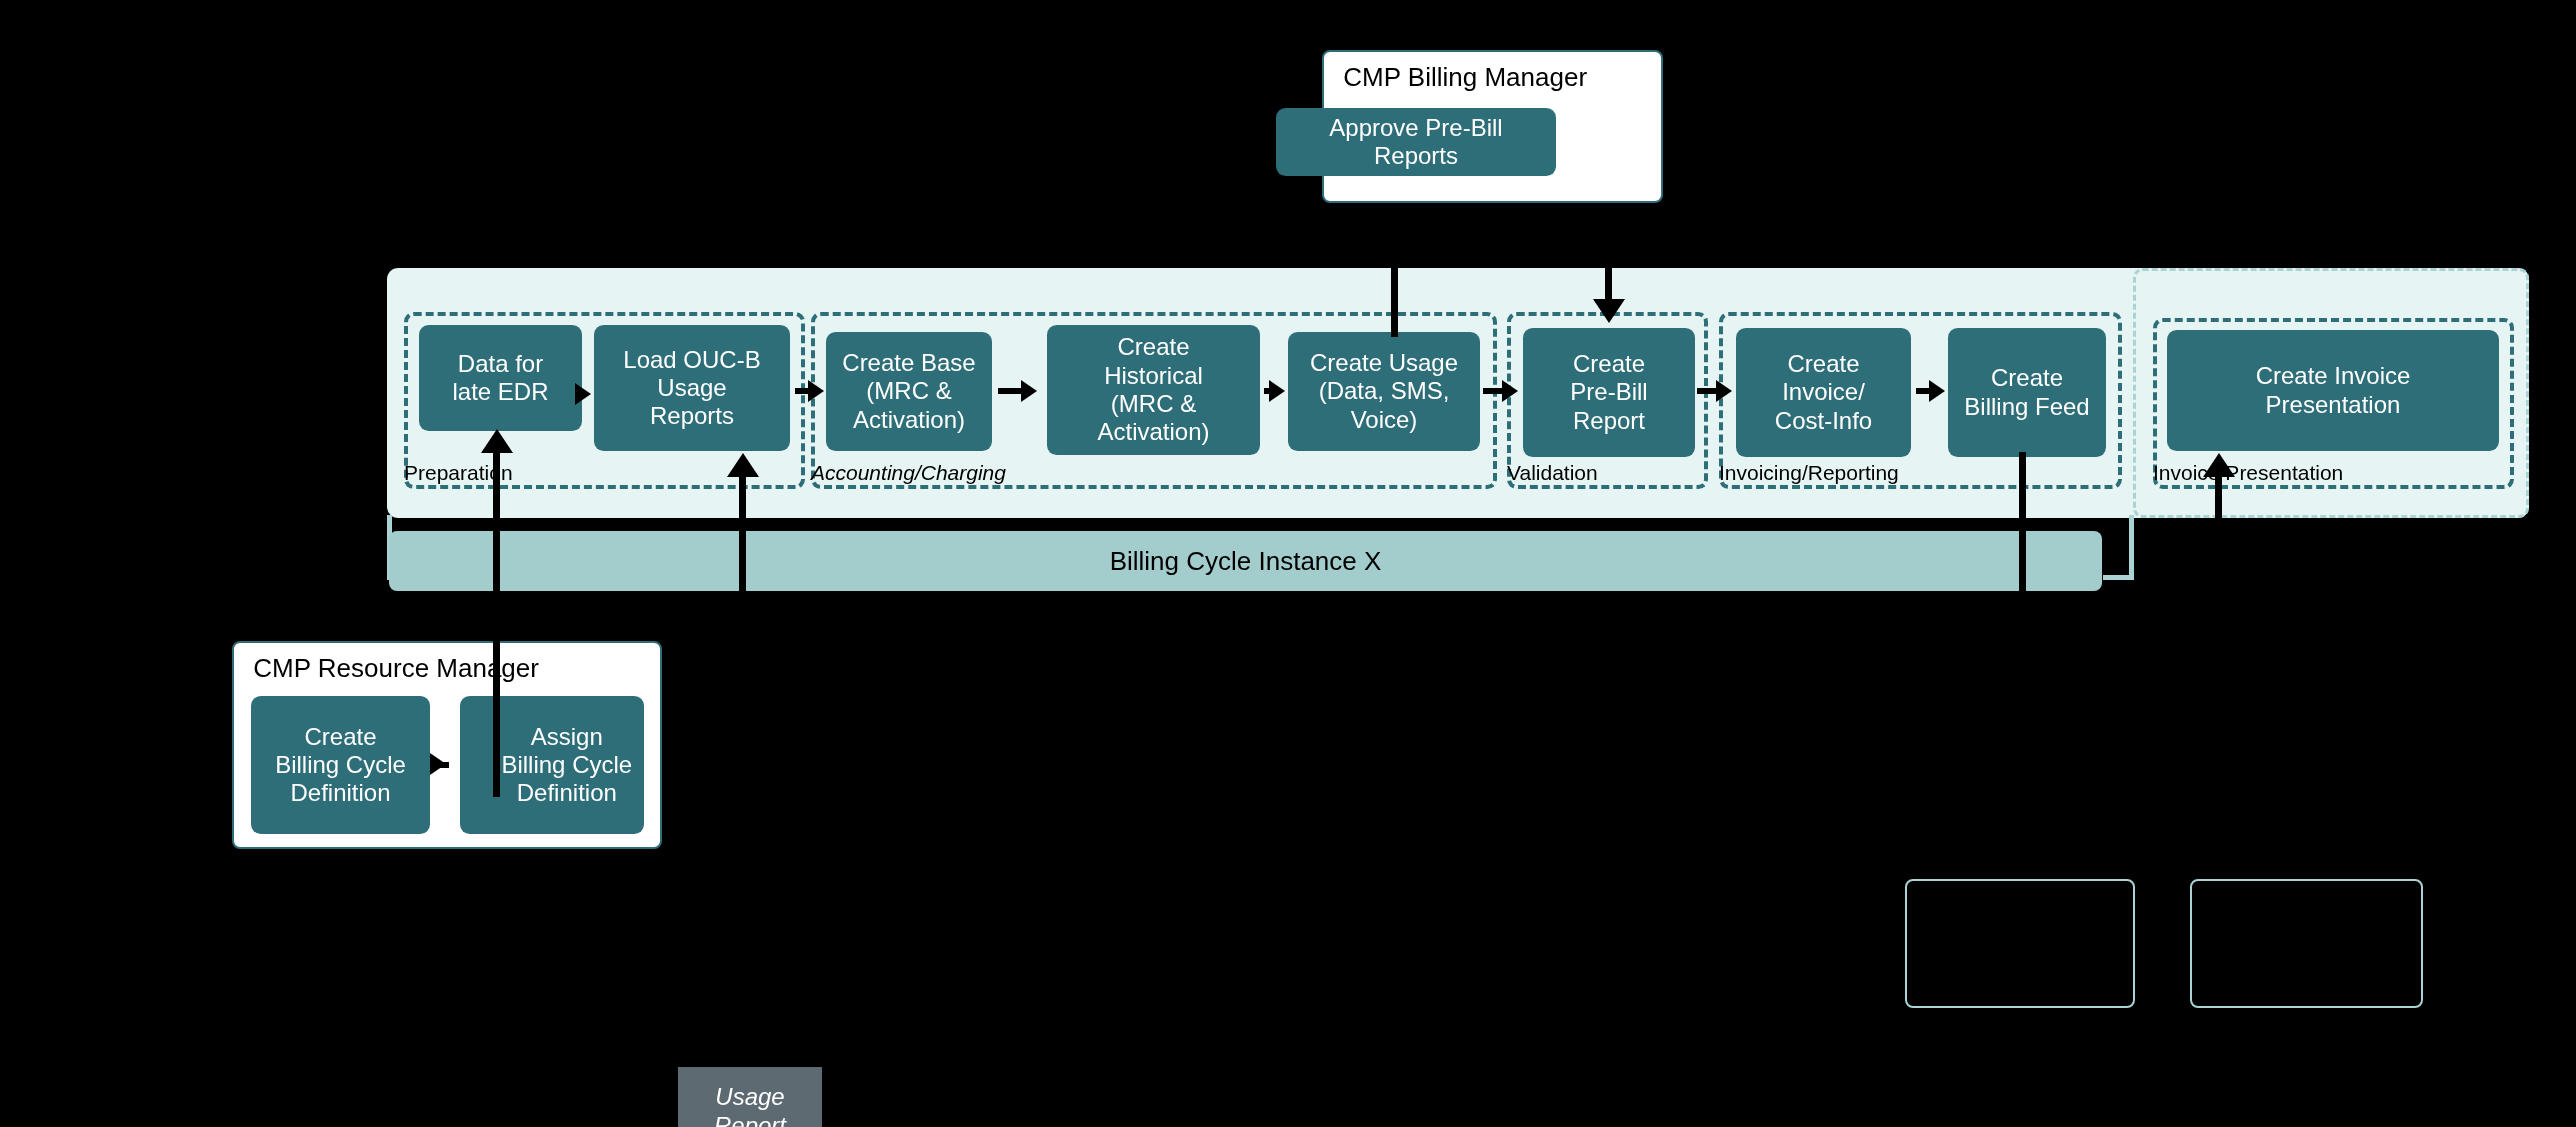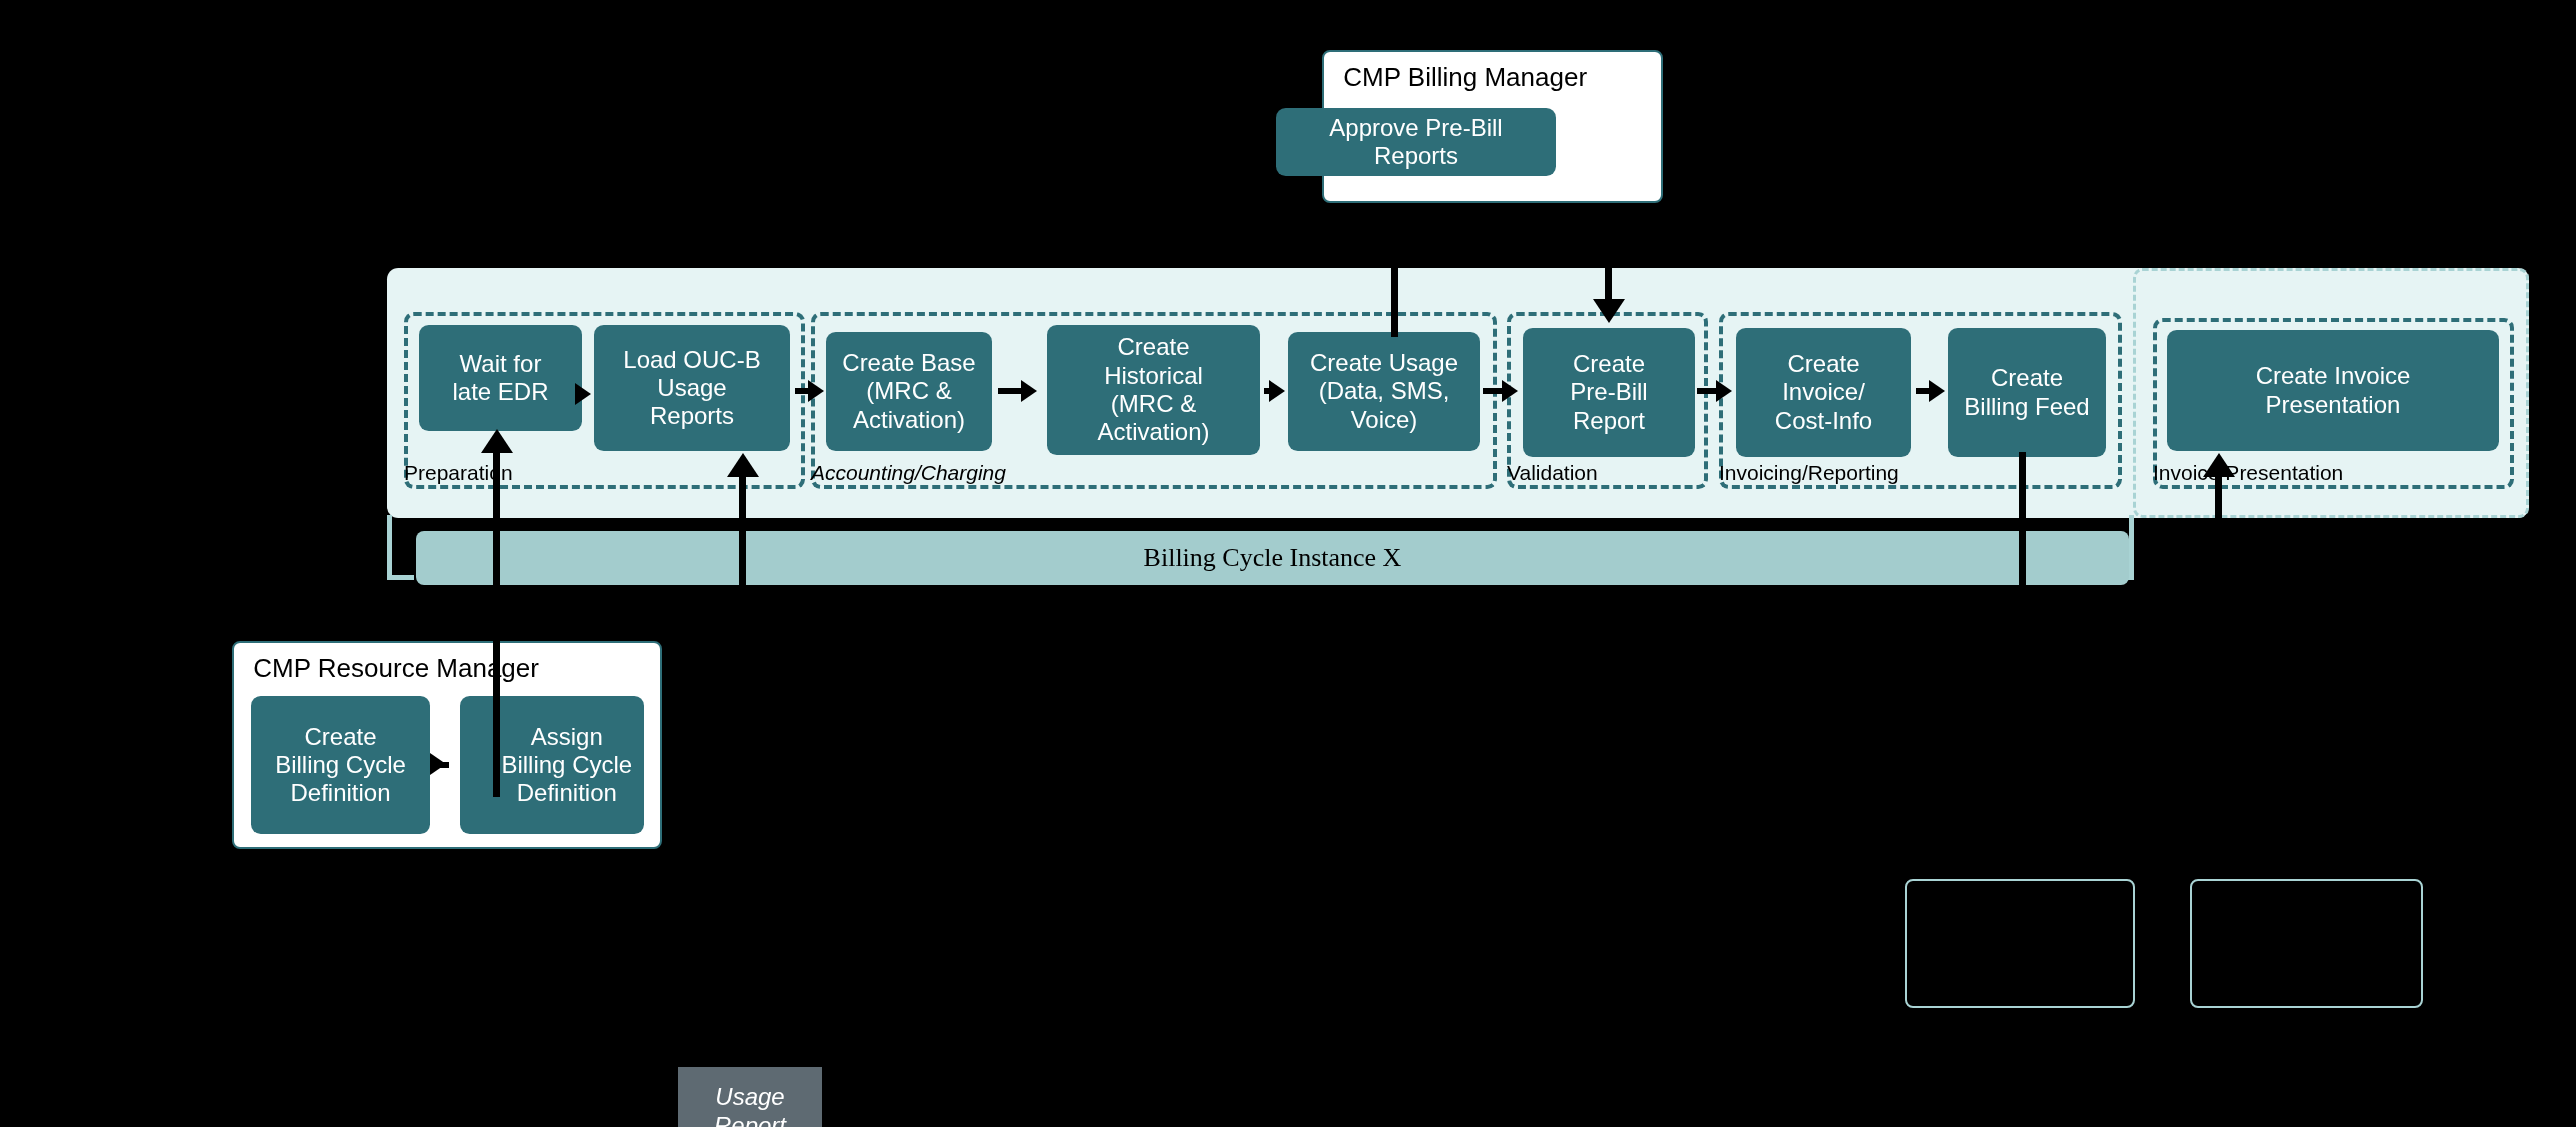--- a/index.html
+++ b/index.html
@@ -102,21 +102,21 @@
   <div class="lane" style="left:387px;top:268px;width:2142px;height:250px;"></div>
   <div class="lane-title" style="left:412px;top:280px;">CMP Billing Manager</div>
 
   <div class="phase phase-light" style="left:2133px;top:268px;width:396px;height:250px;"></div>
 
   <div class="phase" style="left:404px;top:312px;width:401px;height:177px;"></div>
   <div class="phase-label" style="left:404px;top:461px;width:401px;">Preparation</div>
 
   <div class="task" style="left:419px;top:325px;width:163px;height:106px;">
     <div>
-      <span>Wait for</span>
+      <span>Data for</span>
       <span>late EDR</span>
     </div>
   </div>
   <div class="task" style="left:594px;top:325px;width:196px;height:126px;top:325px;">
     <div>
       <span>Load OUC-B</span>
       <span>Usage</span>
       <span>Reports</span>
     </div>
   </div>
@@ -195,21 +195,21 @@
       <span>Create Invoice</span>
       <span>Presentation</span>
     </div>
   </div>
 
   <div class="inst-connector" style="left:387px;top:515px;width:4.8px;height:64px;"></div>
   <div class="inst-connector" style="left:387px;top:575px;width:27px;height:4.8px;"></div>
   <div class="inst-connector" style="left:2129px;top:515px;width:4.8px;height:64px;"></div>
   <div class="inst-connector" style="left:2103px;top:575px;width:31px;height:4.8px;"></div>
 
-  <div class="instbar" style="left:416px;top:531px;width:1713px;height:54px;font-family:Liberation Serif, serif;">
+  <div class="instbar" style="left:389px;top:531px;width:1713px;height:60px;">
     <span>Billing Cycle Instance X</span>
   </div>
 
   <div class="actor" style="left:232px;top:641px;width:430px;height:208px;">
     <div class="actor-title">CMP Resource Manager</div>
   </div>
   <div class="task" style="left:251px;top:696px;width:179px;height:138px;z-index:7;">
     <div>
       <span>Create</span>
       <span>Billing Cycle</span>

